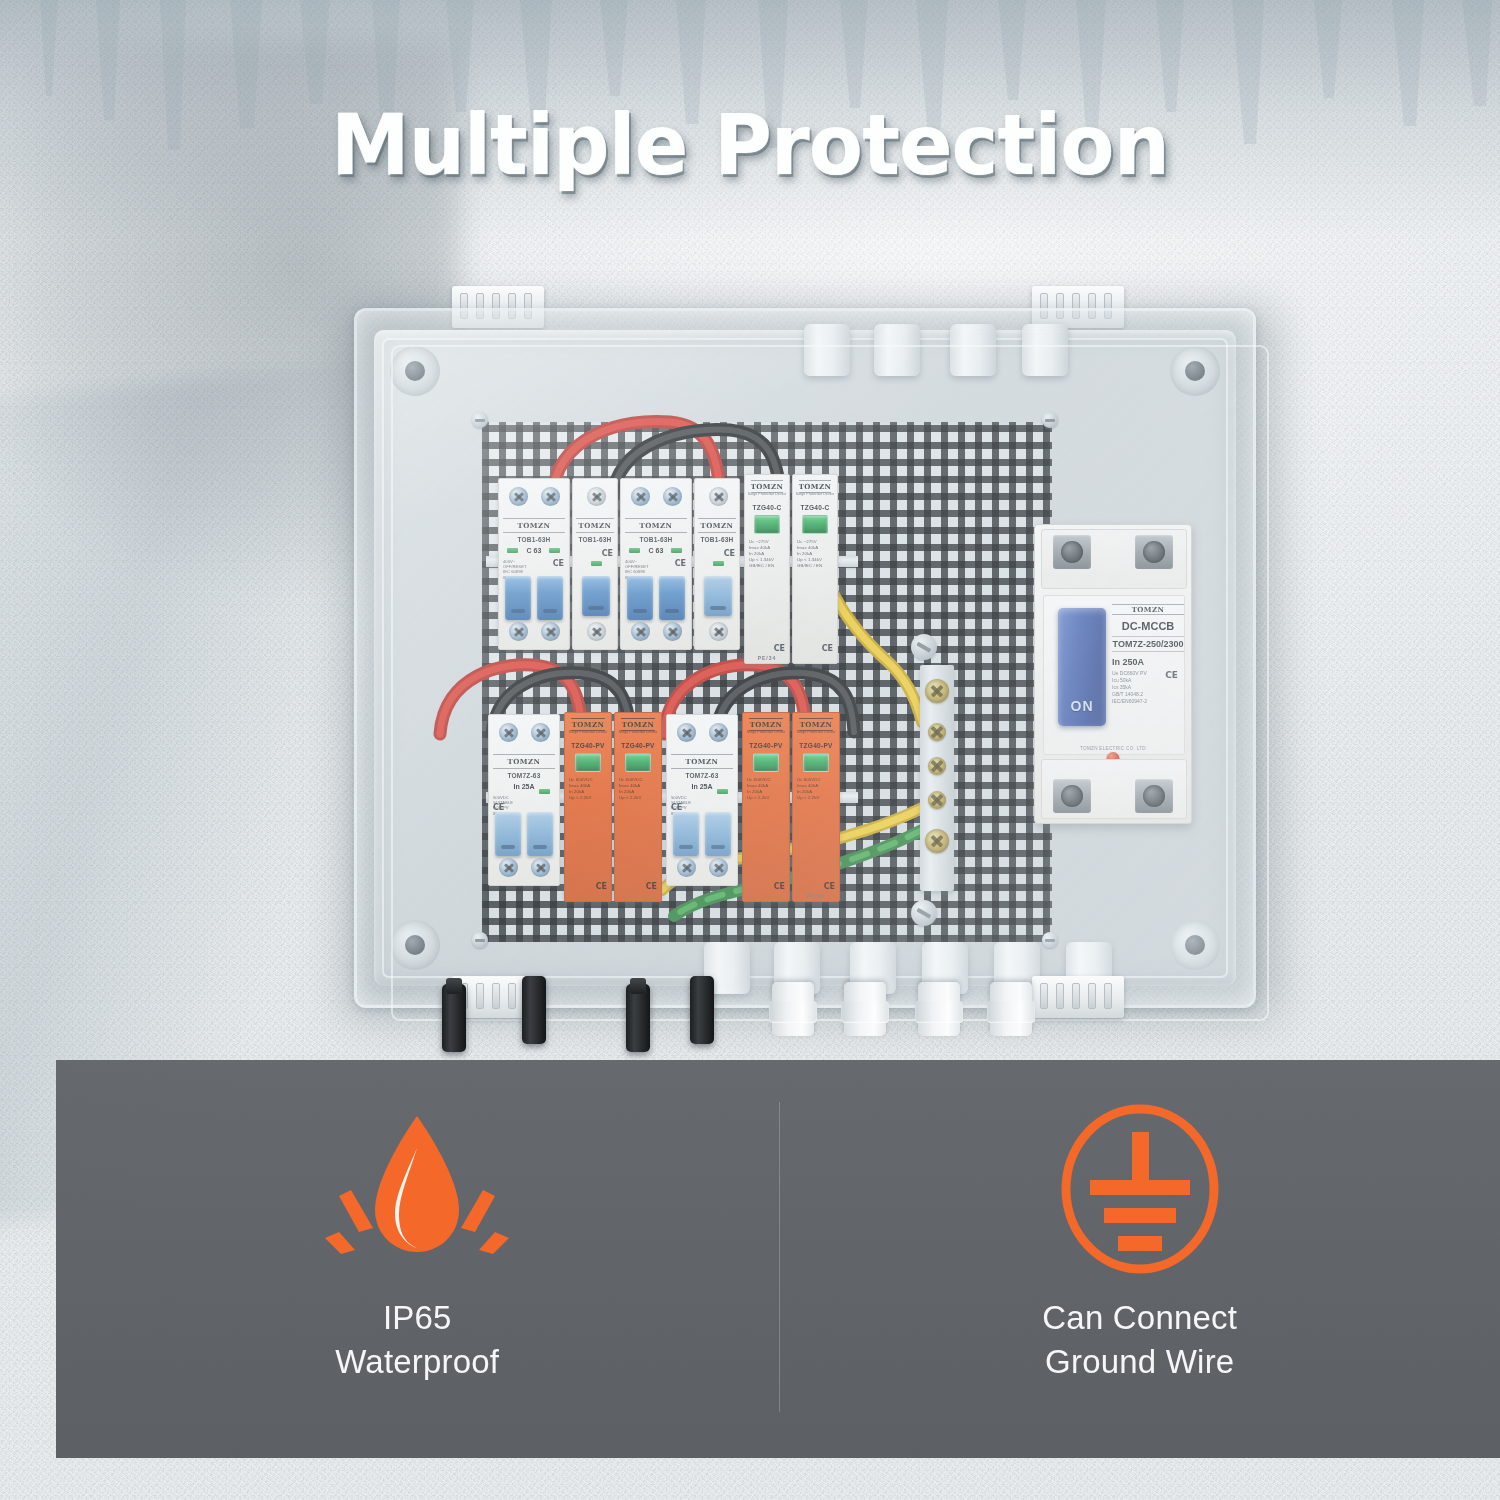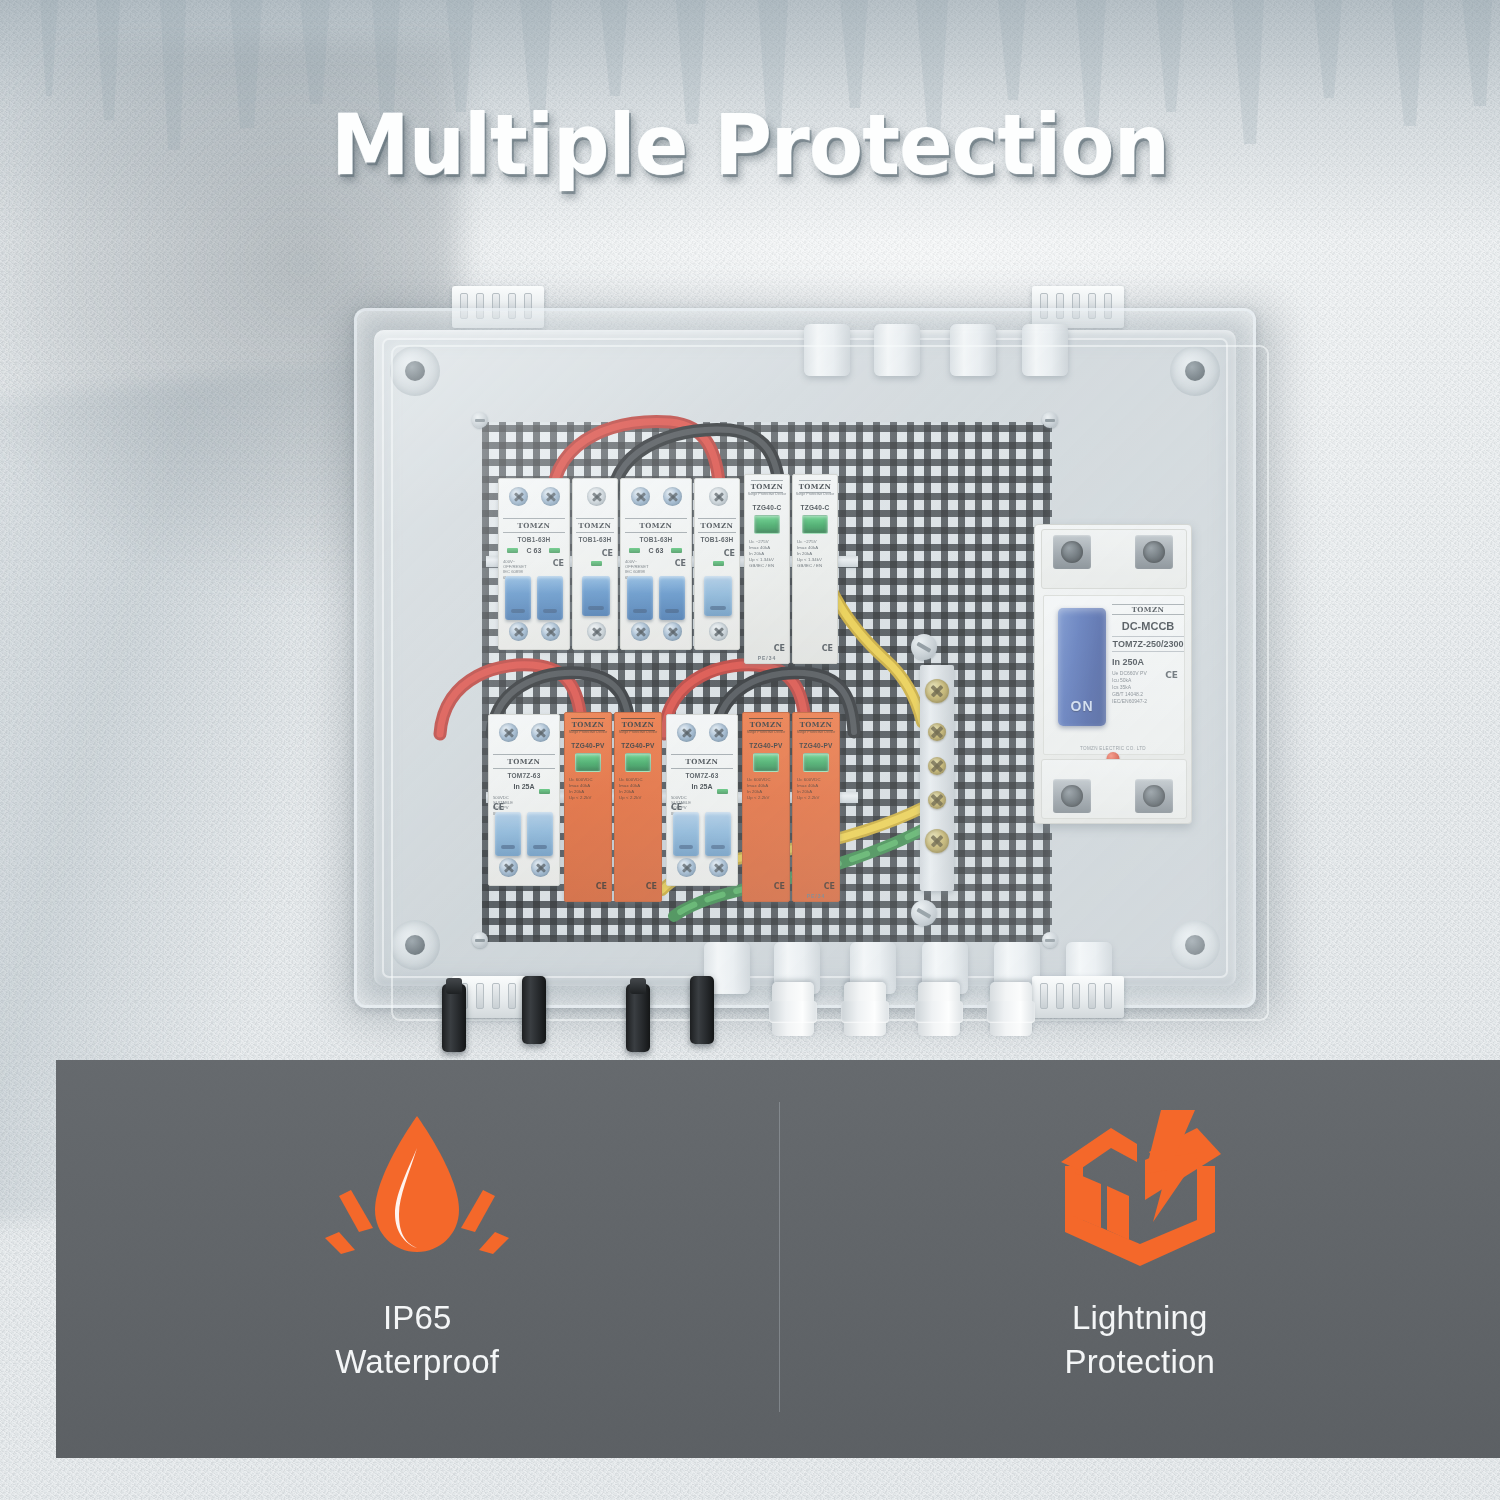--- a/index.html
+++ b/index.html
@@ -830,37 +830,32 @@
           <path d="M22 92 L34 86 L56 124 L42 128 Z"></path>
           <path d="M8 134 L22 128 L38 146 L24 150 Z"></path>
           <path d="M178 92 L166 86 L144 124 L158 128 Z"></path>
           <path d="M192 134 L178 128 L162 146 L176 150 Z"></path>
         </svg>
       </div>
       <div class="feat-label">IP65
 Waterproof</div>
     </div>
 
+
     <div class="feat">
       <div class="feat-icon">
-        <svg width="190" height="170" viewBox="0 0 190 170" fill="#F4682A">
-
-          <path d="M20 62 L20 128 L95 162 L170 128 L170 62 L152 62 L152 116 L95 140 L38 116 L38 62 Z"></path>
-
-          <path d="M28 68 L28 112 L56 124 L56 80 Z"></path>
-          <path d="M62 82 L62 126 L84 136 L84 92 Z"></path>
-
-          <path d="M16 58 L66 24 L92 40 L92 58 L66 44 L34 66 Z"></path>
-
-          <path d="M104 48 L152 24 L176 50 L128 80 Z"></path>
-          <path d="M100 56 L100 96 L132 76 L132 42 Z"></path>
-
-          <path d="M116 6 L150 6 L130 52 L156 48 L108 118 L122 66 L100 70 Z"></path>
+        <svg width="180" height="170" viewBox="0 0 180 170">
+          <ellipse cx="90" cy="85" rx="74" ry="80" fill="none" stroke="#F4682A" stroke-width="9"></ellipse>
+          <g fill="#F4682A">
+            <rect x="82" y="28" width="17" height="54"></rect>
+            <rect x="40" y="76" width="100" height="15"></rect>
+            <rect x="54" y="104" width="72" height="15"></rect>
+            <rect x="68" y="132" width="44" height="15"></rect>
+          </g>
         </svg>
       </div>
-      <div class="feat-label">Lightning
-Protection</div>
+      <div class="feat-label">Can Connect
+Ground Wire</div>
     </div>
 
-
   </div>
 
 </div>
 
 </body></html>

